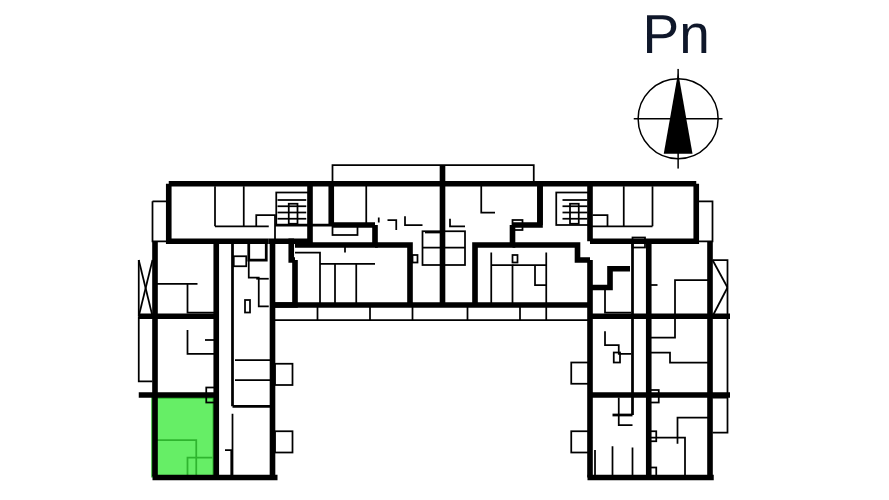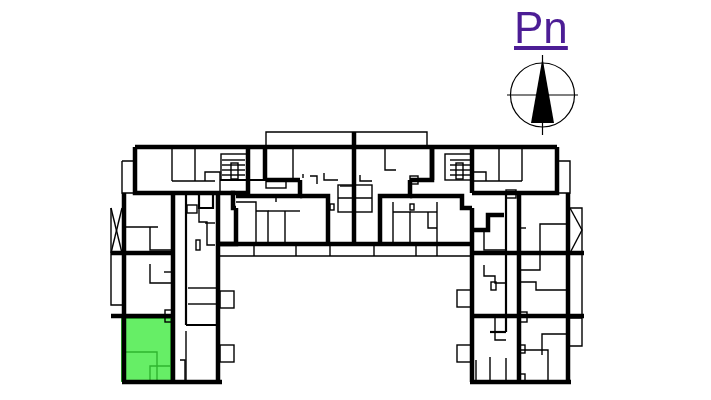--- a/index.html
+++ b/index.html
@@ -1,17 +1,17 @@
 <!DOCTYPE html>
 <html><head>
   <meta charset="utf-8">
   <style>
     html, body { margin: 0; padding: 0; background: #ffffff; }
     body { width: 711px; height: 400px; position: relative; overflow: hidden; font-family: "Liberation Sans", sans-serif; }
-    .north-label { position: absolute; left: 514px; top: 0px; font-size: 44px; line-height: 56px; color: #4c1d95; letter-spacing: 0px; text-decoration: underline; }
+    .north-label { position: absolute; left: 514px; top: 0px; font-size: 44px; line-height: 56px; color: #0f172a; letter-spacing: 0px; }
     .compass { position: absolute; left: 505px; top: 55px; width: 75px; height: 80px; }
     .plan { position: absolute; left: 0; top: 0; width: 711px; height: 400px; }
     .plan .w { stroke: #000; fill: none; }
     .plan .thick { stroke-width: 4.5; }
     .plan .med { stroke-width: 2.2; }
     .plan .thin { stroke-width: 1.4; }
   </style>
 </head>
 <body>
 

